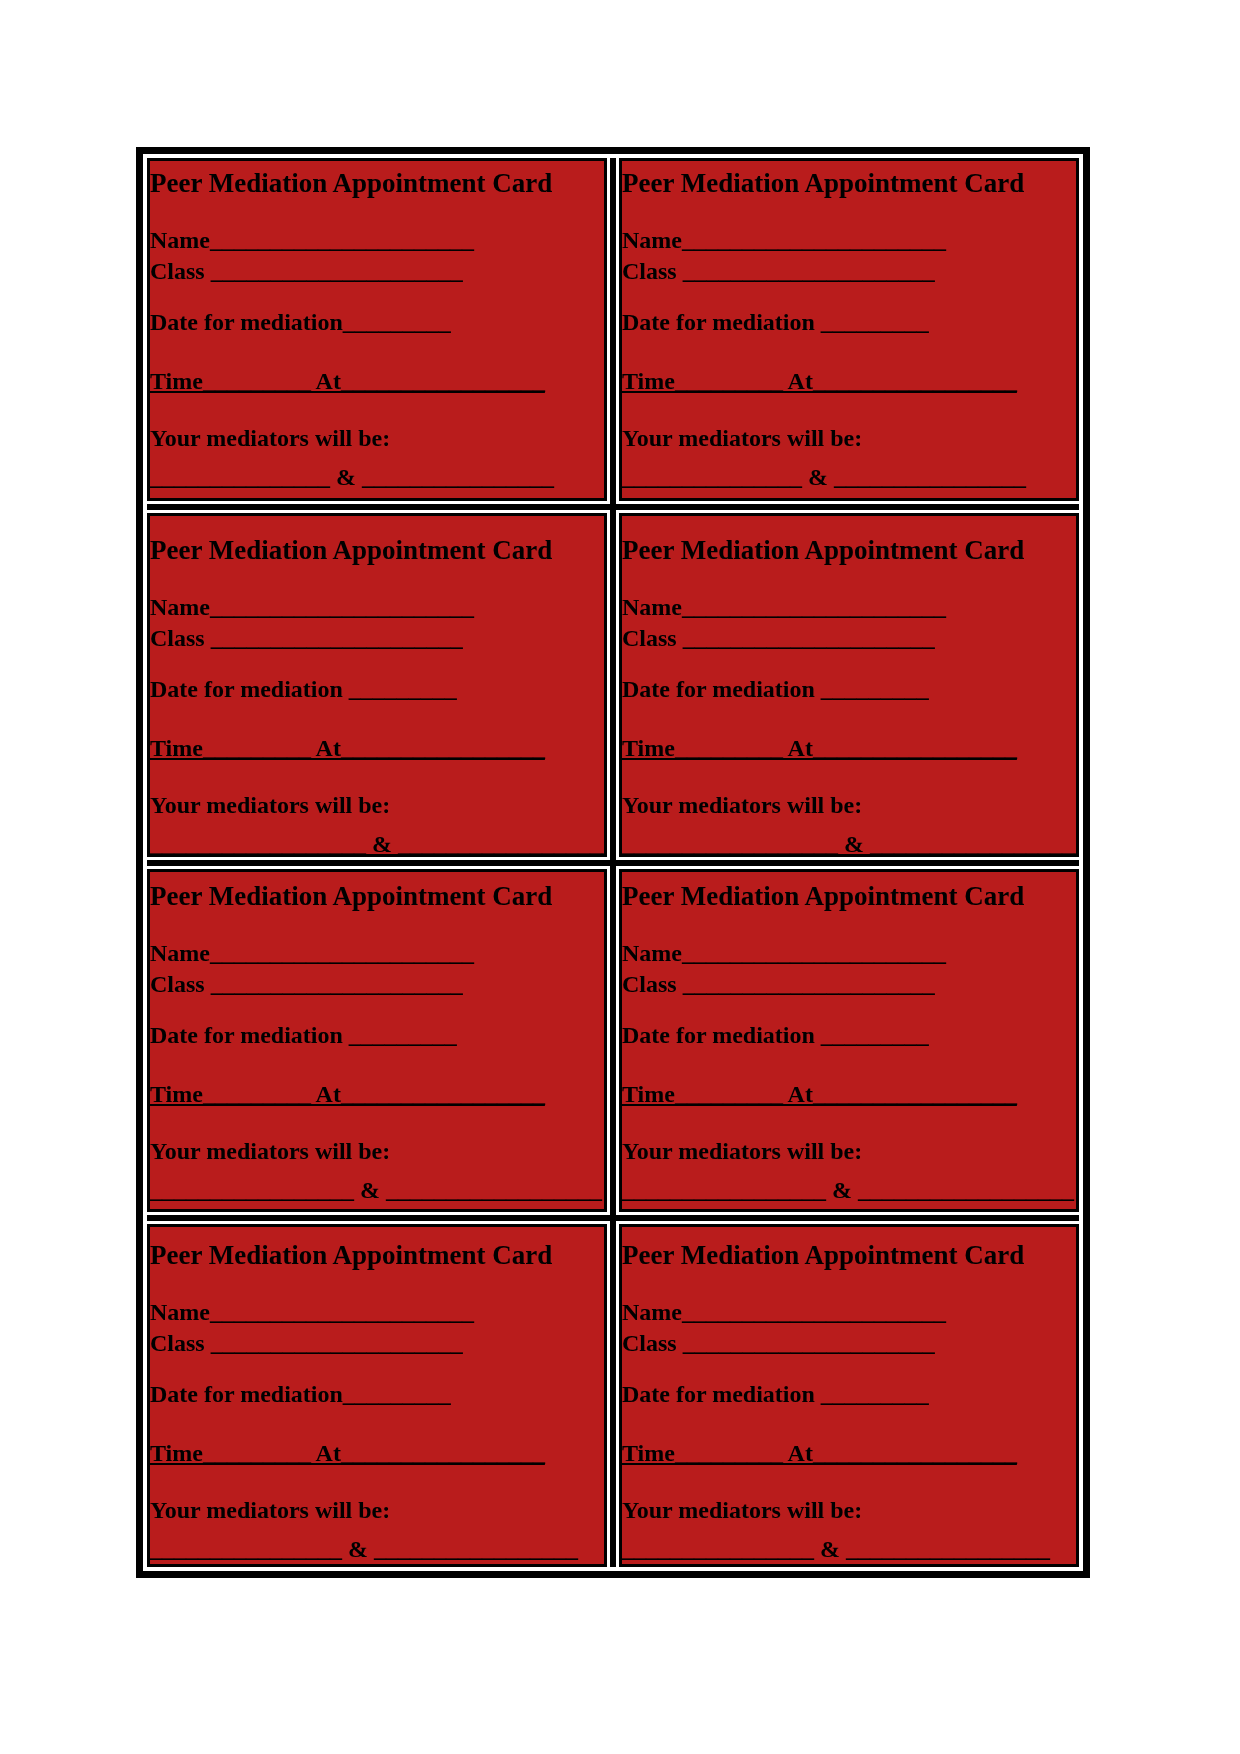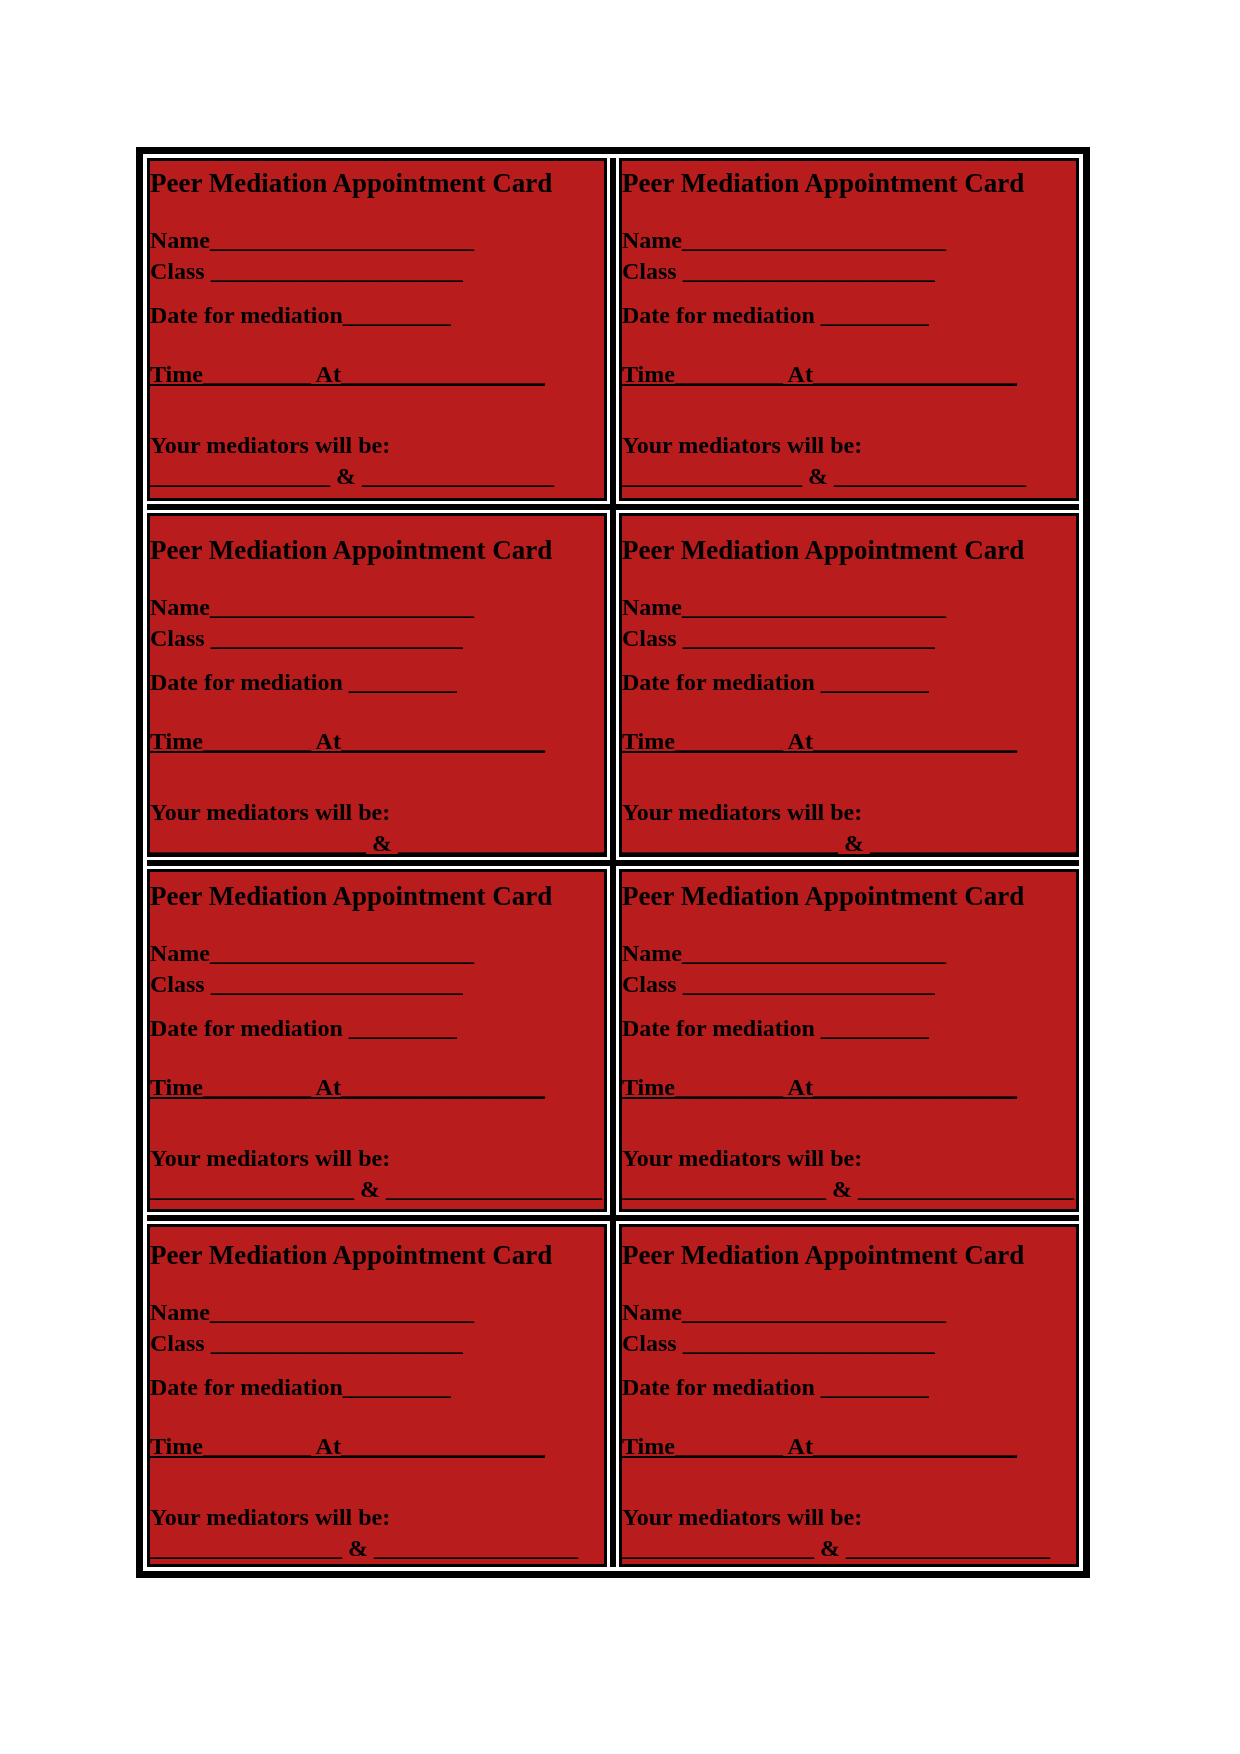--- a/index.html
+++ b/index.html
@@ -51,24 +51,24 @@
   .card:nth-child(n+3):nth-child(-n+4)  { padding-top: 18px; }
   .card:nth-child(n+5):nth-child(-n+6)  { padding-top: 8px;  }
   .card:nth-child(n+7)                  { padding-top: 12px; }
 
   .card-title {
     font-size: 27px;
     line-height: 32px;
     margin: 0 0 26px 0;
   }
   .line       { margin: 0; }
-  .date-line  { margin-top: 13px; }
+  .date-line  { margin-top: 20px; }
   .time-line  { margin-top: 28px; text-decoration: underline; }
-  .mediators-label { margin-top: 40px; }
-  .mediators-line  { margin-top: 0; }
+  .mediators-label { margin-top: 26px; }
+  .mediators-line  { margin-top: 8px; }
 </style>
 </head>
 <body>
 
 <div class="sheet">
   <div class="grid" id="card-grid">
   <div class="card">
     <div class="card-title">Peer Mediation Appointment Card</div>
     <div class="line name-line">Name______________________</div>
     <div class="line class-line">Class _____________________</div>

